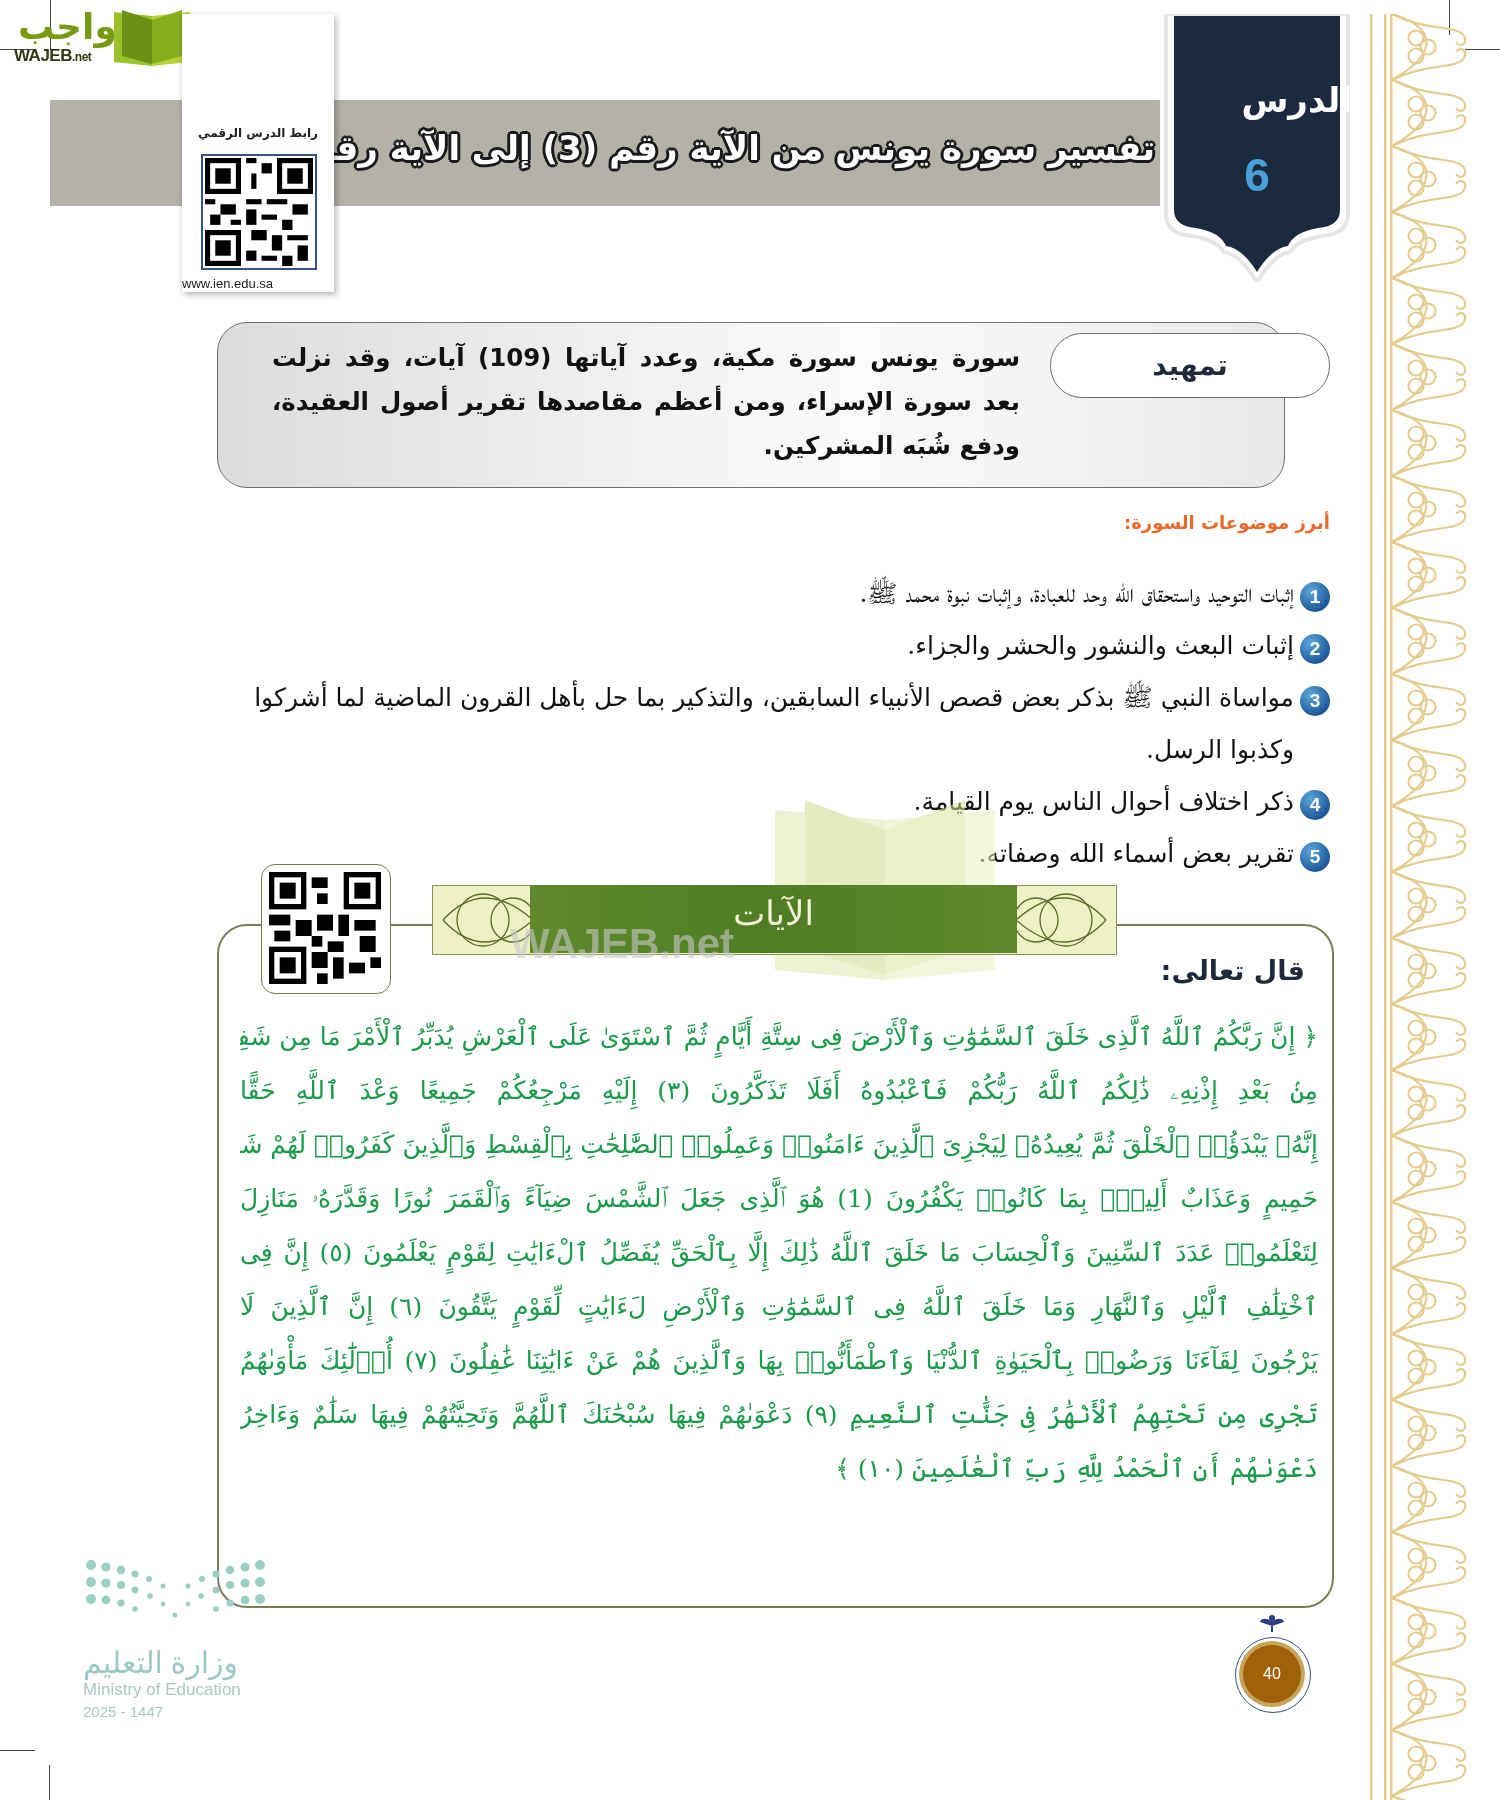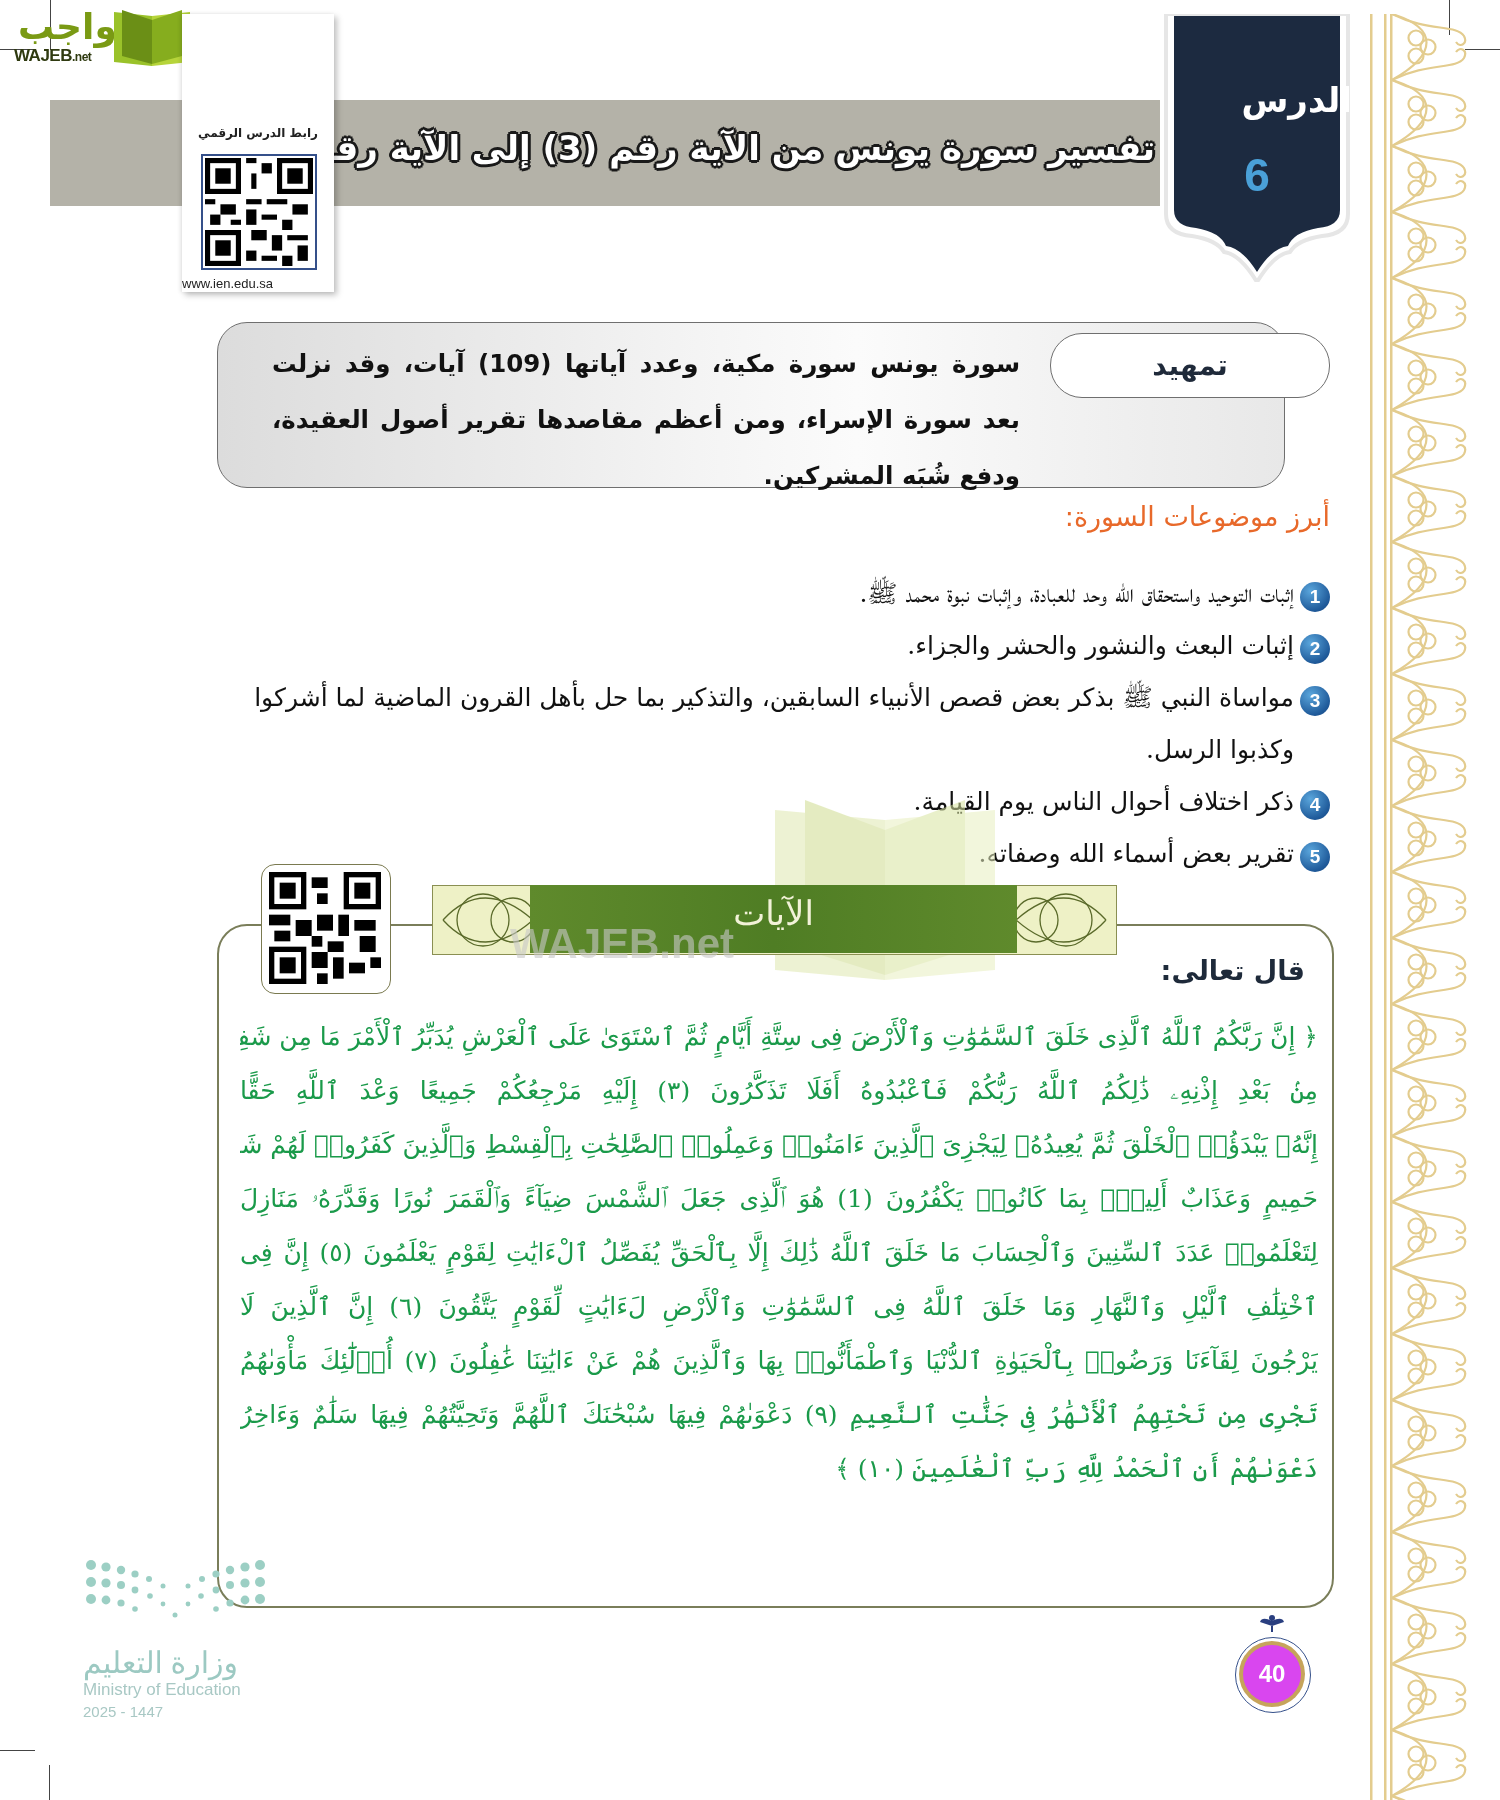--- a/index.html
+++ b/index.html
@@ -35,24 +35,24 @@
 
   
   .cm { background:#444; }
 
   
   .intro-box { left:217px; top:322px; width:1066px; height:164px; border:1.5px solid #6f6f6f; border-radius:30px;
       background:linear-gradient(to right, #dcdcdc 0%, #f4f4f4 45%, #fbfbfb 60%, #e8e8e8 100%); }
   .intro-pill { left:1050px; top:333px; width:278px; height:63px; border:1.5px solid #6f6f6f; border-radius:32px; background:#fff;
       display:flex; align-items:center; justify-content:center; }
   .intro-pill span { font-size:28px; font-weight:bold; color:#1f2a3a; direction:rtl; }
-  .intro-text { left:272px; top:336px; width:748px; font-size:24.5px; font-weight:bold; line-height:56px; color:#111; direction:rtl; text-align:justify; text-align-last:right; }
-
-  
-  .topics-heading { right:170px; top:501px; font-size:27px; font-weight:normal; color:#e8692a; direction:rtl; }
+  .intro-text { left:272px; top:336px; width:748px; font-size:24.5px; font-weight:bold; line-height:44px; color:#111; direction:rtl; text-align:justify; text-align-last:right; }
+
+  
+  .topics-heading { right:170px; top:512px; font-size:18px; font-weight:bold; color:#e8692a; direction:rtl; }
   .topic { right:170px; direction:rtl; font-family:"DejaVu Serif", serif; font-size:25px; color:#111; display:flex; align-items:flex-start; gap:6px; }
   .num-dot { width:30px; height:30px; border-radius:50%; background:radial-gradient(circle at 35% 30%, #5aa6dc 0%, #1f5a9a 70%, #17447a 100%);
       color:#fff; font-family:"Liberation Sans", sans-serif; font-weight:bold; font-size:19px; display:flex; align-items:center; justify-content:center; flex:0 0 30px; margin-top:6px; }
   .topic-text { line-height:52px; margin-top:-8px; }
 
   
   .wm-book { left:775px; top:800px; width:220px; height:180px; opacity:0.55; }
   .wm-text { left:510px; top:920px; font-size:42px; font-weight:bold; color:#c8c8c8; opacity:0.6; font-family:"Liberation Sans", sans-serif; }
 
   
@@ -70,22 +70,22 @@
   .qline.last { text-align-last:right; }
 
   
   .moe-dots { left:83px; top:1560px; width:185px; height:70px; }
   .moe-ar { left:83px; top:1645px; font-size:30px; color:#9cc9c2; direction:rtl; font-family:Liberation Serif, serif; }
   .moe-en { left:83px; top:1680px; font-size:17px; color:#a8c8c4; font-family:"Liberation Sans", sans-serif; }
   .moe-yr { left:83px; top:1703px; font-size:15px; color:#a8c8c4; font-family:"Liberation Sans", sans-serif; }
 
   .page-num-wrap { left:1235px; top:1637px; width:74px; height:74px; border-radius:50%; background:#fff; border:1px solid #35508a; }
   .page-num-ring { left:1239px; top:1641px; width:66px; height:66px; border-radius:50%; background:#c6a45c; }
-  .page-num { left:1243px; top:1645px; width:58px; height:58px; border-radius:50%; background:#d946ef; color:#fff;
-      font-family:"Liberation Sans", sans-serif; font-weight:bold; font-size:24px; display:flex; align-items:center; justify-content:center; }
+  .page-num { left:1243px; top:1645px; width:58px; height:58px; border-radius:50%; background:#a16207; color:#fff;
+      font-family:"Liberation Sans", sans-serif; font-weight:normal; font-size:16px; display:flex; align-items:center; justify-content:center; }
   .page-orn { left:1258px; top:1612px; width:28px; height:22px; }
 </style>
 </head>
 <body>
 
 <div class="abs cm" style="left:50px;top:0;width:1px;height:50px;"></div>
 <div class="abs cm" style="left:0;top:49px;width:35px;height:1px;"></div>
 <div class="abs cm" style="left:1449px;top:0;width:1px;height:35px;"></div>
 <div class="abs cm" style="left:1465px;top:49px;width:35px;height:1px;"></div>
 <div class="abs cm" style="left:0;top:1750px;width:35px;height:1px;"></div>

